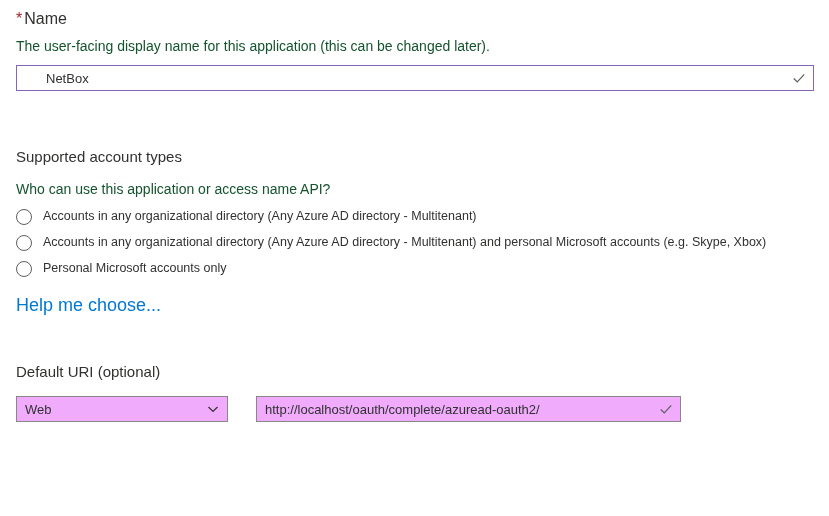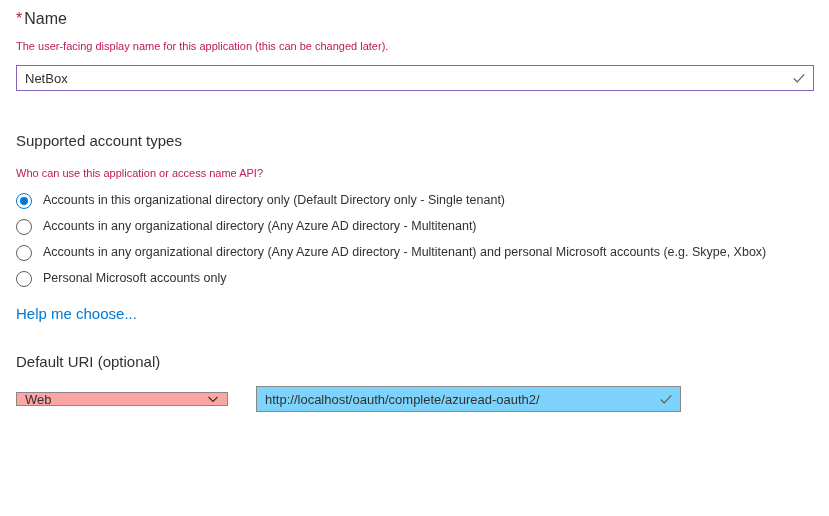--- a/index.html
+++ b/index.html
@@ -26,34 +26,35 @@
     font-size: 16px;
     color: #323130;
     margin: 0 0 10px 0;
     line-height: 18px;
   }
   .required-star {
     color: #a4262c;
     margin-right: 2px;
   }
   .helper-text {
-    font-size: 11px;
-    color: #be185d;
+    font-size: 14px;
+    color: #14532d;
     line-height: 17px;
     margin: 0 0 10px 0;
   }
   .text-input-wrap {
     position: relative;
     width: 798px;
     height: 26px;
     box-sizing: border-box;
     border: 1px solid #8a8886;
     background: #ffffff;
     display: flex;
     align-items: center;
+    padding-left: 21px;
   }
   .text-input-wrap.focused {
     border-color: #8764b8;
   }
   .text-input {
     border: none;
     outline: none;
     background: transparent;
     font-family: "Liberation Sans", sans-serif;
     font-size: 13px;
@@ -71,21 +72,21 @@
     width: 14px;
     height: 14px;
     pointer-events: none;
   }
 
   
   .section-heading {
     font-size: 15px;
     font-weight: 400;
     color: #323130;
-    margin: 0 0 14px 0;
+    margin: 16px 0 14px 0;
     line-height: 20px;
   }
   .spacer-40 { height: 40px; }
   .spacer-30 { height: 30px; }
 
   
   .radio-group { margin-top: 8px; }
   .radio-row {
     display: flex;
     align-items: center;
@@ -120,39 +121,39 @@
   }
   .radio-label {
     font-size: 12.5px;
     color: #323130;
     line-height: 17px;
   }
 
   .link {
     display: inline-block;
     color: #0078d4;
-    font-size: 15px;
+    font-size: 18px;
     text-decoration: none;
     margin-top: 9px;
     cursor: pointer;
   }
 
   
   .redirect-row {
     display: flex;
     align-items: center;
     margin-top: 10px;
   }
   .select-wrap {
     position: relative;
     width: 212px;
-    height: 14px;
+    height: 26px;
     box-sizing: border-box;
     border: 1px solid #8a8886;
-    background: #fca5a5;
+    background: #f0abfc;
     display: flex;
     align-items: center;
     margin-right: 28px;
   }
   .select-value {
     font-size: 13px;
     color: #323130;
     padding-left: 8px;
     flex: 1 1 auto;
   }
@@ -161,21 +162,21 @@
     height: 12px;
     margin-right: 8px;
     flex: 0 0 auto;
   }
   .uri-input-wrap {
     position: relative;
     width: 425px;
     height: 26px;
     box-sizing: border-box;
     border: 1px solid #8a8886;
-    background: #7dd3fc;
+    background: #f0abfc;
     display: flex;
     align-items: center;
   }
 </style>
 </head>
 <body>
 
 <div class="page">
 
   
@@ -192,24 +193,20 @@
     </span>
   </div>
 
   <div class="spacer-40"></div>
 
   
   <div class="section-heading">Supported account types</div>
   <div class="helper-text">Who can use this application or access name API?</div>
 
   <div class="radio-group">
-    <div class="radio-row selected">
-      <span class="radio-outer"></span>
-      <span class="radio-label">Accounts in this organizational directory only (Default Directory only - Single tenant)</span>
-    </div>
     <div class="radio-row">
       <span class="radio-outer"></span>
       <span class="radio-label">Accounts in any organizational directory (Any Azure AD directory - Multitenant)</span>
     </div>
     <div class="radio-row">
       <span class="radio-outer"></span>
       <span class="radio-label">Accounts in any organizational directory (Any Azure AD directory - Multitenant) and personal Microsoft accounts (e.g. Skype, Xbox)</span>
     </div>
     <div class="radio-row">
       <span class="radio-outer"></span>

